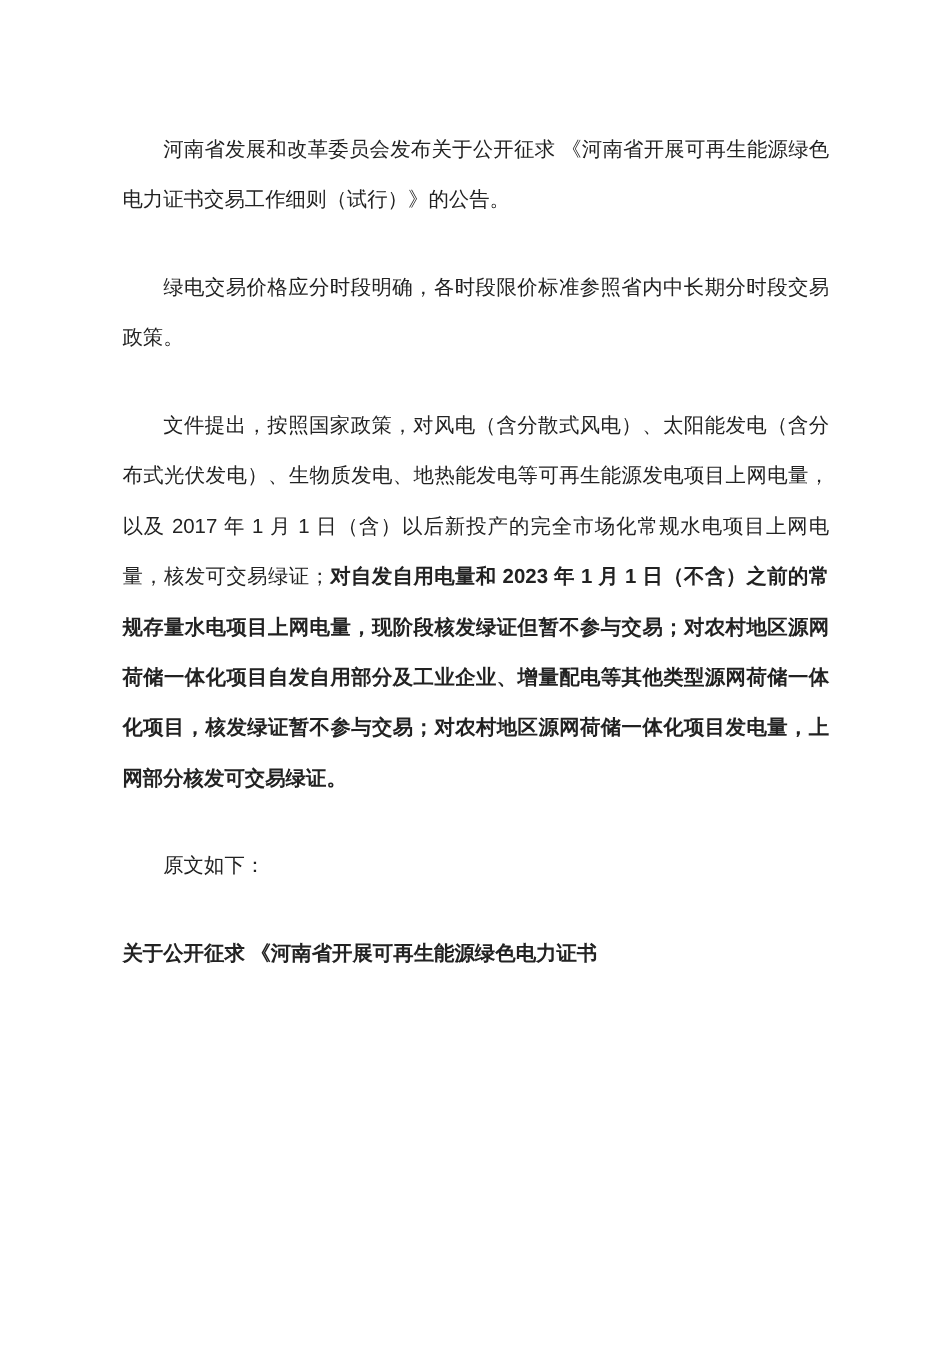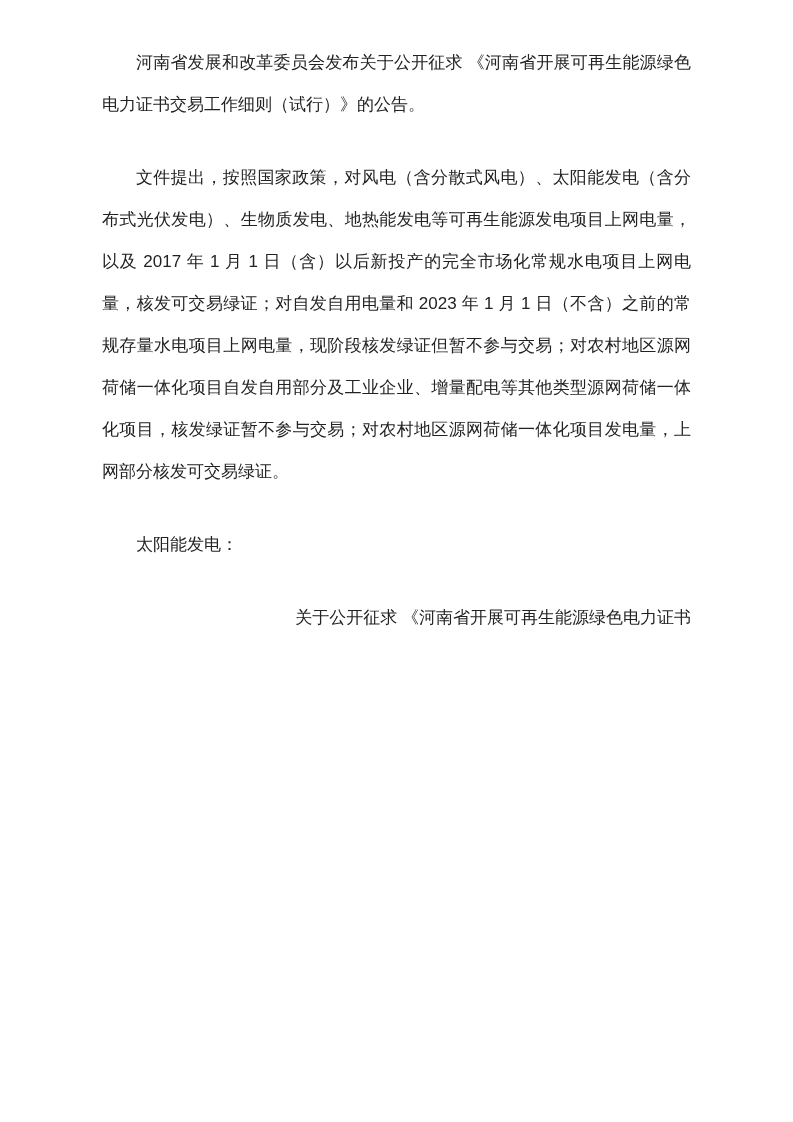--- a/index.html
+++ b/index.html
@@ -10,52 +10,53 @@
   body {
     width: 793px;
     height: 1122px;
     overflow: hidden;
     font-family: "Liberation Sans", "DejaVu Sans", sans-serif;
   }
   .page {
     box-sizing: border-box;
     width: 793px;
     height: 1122px;
-    padding: 42px 102px 40px 102px;
+    padding: 104px 102px 40px 102px;
     background: #ffffff;
     color: #222222;
   }
   .doc p {
     margin: 0 0 31px 0;
     font-size: 17px;
     line-height: 42px;
     text-align: justify;
     text-indent: 2em;
     word-break: break-all;
   }
   .doc .bold-run {
-    font-weight: normal;
+    font-weight: bold;
   }
   .doc p.doc-heading {
-    text-align: right;
+    text-align: left;
     text-indent: 0;
-    font-weight: normal;
+    font-weight: bold;
     margin-top: 9px;
   }
 </style>
 </head>
 <body>
 
 <div class="page">
   <div class="doc">
 
     <p>河南省发展和改革委员会发布关于公开征求 《河南省开展可再生能源绿色电力证书交易工作细则（试行）》的公告。</p>
 
 
+    <p>绿电交易价格应分时段明确，各时段限价标准参照省内中长期分时段交易政策。</p>
 
     <p><span class="regular-run">文件提出，按照国家政策，对风电（含分散式风电）、太阳能发电（含分布式光伏发电）、生物质发电、地热能发电等可再生能源发电项目上网电量，以及 2017 年 1 月 1 日（含）以后新投产的完全市场化常规水电项目上网电量，核发可交易绿证；</span><span class="bold-run">对自发自用电量和 2023 年 1 月 1 日（不含）之前的常规存量水电项目上网电量，现阶段核发绿证但暂不参与交易；对农村地区源网荷储一体化项目自发自用部分及工业企业、增量配电等其他类型源网荷储一体化项目，核发绿证暂不参与交易；对农村地区源网荷储一体化项目发电量，上网部分核发可交易绿证。</span></p>
 
-    <p>太阳能发电：</p>
+    <p>原文如下：</p>
 
     <p class="doc-heading">关于公开征求 《河南省开展可再生能源绿色电力证书</p>
 
   </div>
 </div>
 
 </body></html>

